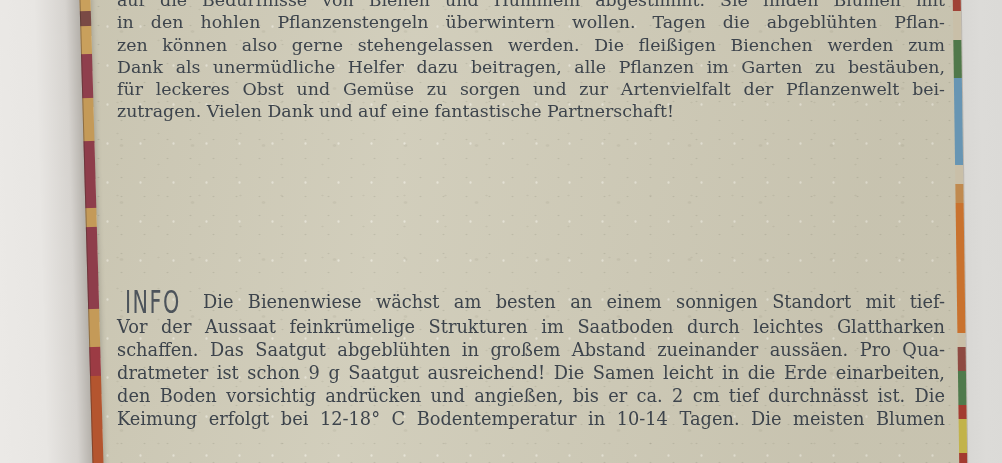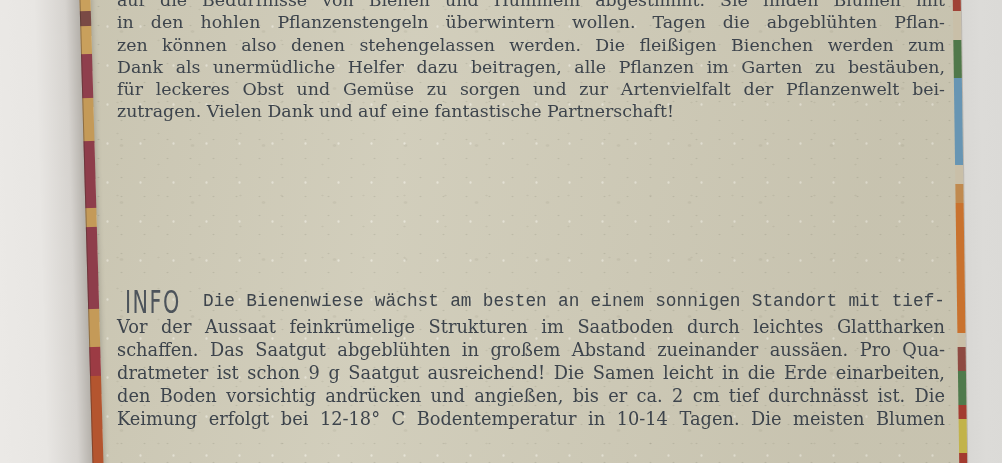--- a/index.html
+++ b/index.html
@@ -59,21 +59,21 @@
   }
   
   .tl{
     box-sizing:border-box;width:828px;color:#3d444c;
     text-align:justify;text-align-last:justify;
     white-space:normal;
   }
   .tl.last{text-align-last:left;}
   .intro{position:absolute;left:117px;top:-11px;font-size:17.4px;line-height:22.25px;z-index:8;}
   .info{position:absolute;left:117px;top:154px;font-size:17.8px;line-height:23px;z-index:8;}
-  .info .first{line-height:27px;padding-left:86px;font-family:Liberation Mono, monospace;}
+  .info .first{line-height:27px;padding-left:86px;}
   .sec{position:relative;}
   .hand{
     font-family:"DejaVu Sans",sans-serif;color:#444c55;display:inline-block;
     transform-origin:left 72%;position:absolute;font-weight:400;opacity:.93;
   }
   .hand.info-h{left:8px;top:3px;font-size:28px;letter-spacing:2px;transform:scale(.74,1.16);}
 </style>
 </head>
 <body>
 
@@ -83,21 +83,21 @@
 
   <div class="white-left"></div>
   <div class="white-right"></div>
 
   <div class="edge-left"></div>
   <div class="edge-right"></div>
 
   <div class="intro sec">
     <div class="tl">auf die Bedürfnisse von Bienen und Hummeln abgestimmt. Sie finden Blumen mit</div>
     <div class="tl">in den hohlen Pflanzenstengeln überwintern wollen. Tagen die abgeblühten Pflan-</div>
-    <div class="tl">zen können also denen stehengelassen werden. Die fleißigen Bienchen werden zum</div>
+    <div class="tl">zen können also gerne stehengelassen werden. Die fleißigen Bienchen werden zum</div>
     <div class="tl">Dank als unermüdliche Helfer dazu beitragen, alle Pflanzen im Garten zu bestäuben,</div>
     <div class="tl">für leckeres Obst und Gemüse zu sorgen und zur Artenvielfalt der Pflanzenwelt bei-</div>
     <div class="tl last">zutragen. Vielen Dank und auf eine fantastische Partnerschaft!</div>
   </div>
 
   <div class="info sec">
     <span class="hand info-h">INFO</span>
     <div class="tl first">Die Bienenwiese wächst am besten an einem sonnigen Standort mit tief-</div>
     <div class="tl">Vor der Aussaat feinkrümelige Strukturen im Saatboden durch leichtes Glattharken</div>
     <div class="tl">schaffen. Das Saatgut abgeblühten in großem Abstand zueinander aussäen. Pro Qua-</div>

